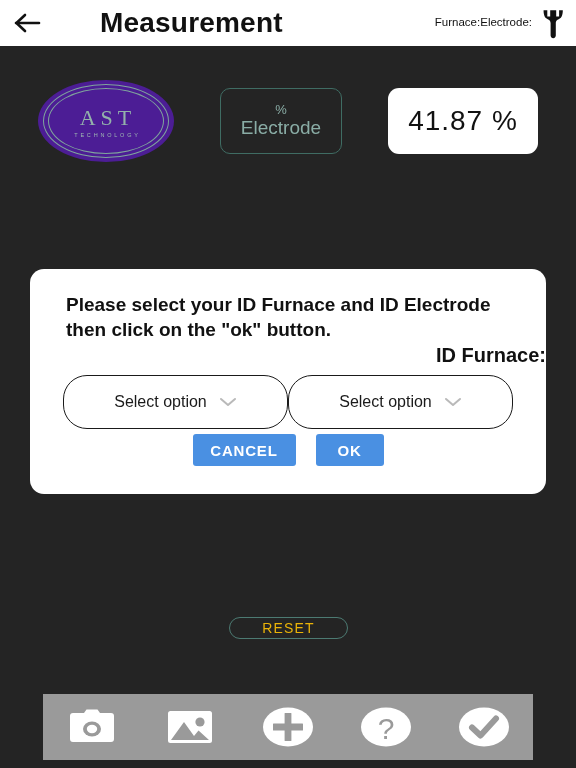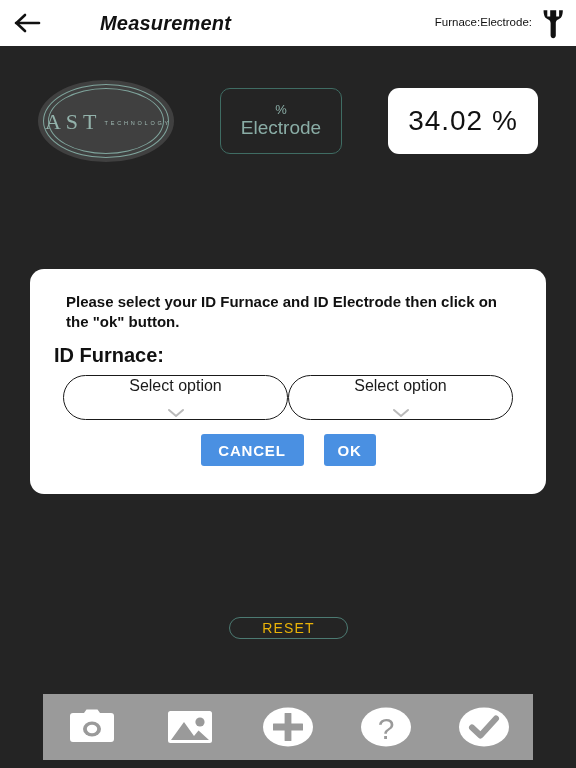--- a/index.html
+++ b/index.html
@@ -23,27 +23,26 @@
     display: flex;
     align-items: center;
   }
   .back-btn {
     width: 56px; height: 46px;
     display: flex; align-items: center; justify-content: center;
     flex: 0 0 auto;
   }
   .back-btn svg { display: block; }
   .header-title {
-    font-size: 20px;
+    font-size: 28px;
     font-weight: bold;
     color: #111111;
     letter-spacing: 0.2px;
     flex: 0 0 auto;
     margin-left: 44px;
-    font-style: italic;
   }
   .header-right {
     position: absolute;
     right: 8px; top: 0;
     height: 46px;
     display: flex;
     align-items: center;
     gap: 6px;
   }
   .header-labels {
@@ -63,24 +62,24 @@
   
   .top-row {
     position: absolute;
     left: 0; top: 46px;
     width: 576px; height: 120px;
   }
   .logo {
     position: absolute;
     left: 38px; top: 34px;
     width: 136px; height: 82px;
-    background: #404040;
+    background: #4c1d95;
     border-radius: 50%;
     display: flex;
-    flex-direction: row;
+    flex-direction: column;
     align-items: center;
     justify-content: center;
   }
   .logo .ring {
     position: absolute;
     border: 1.2px solid #7fa49c;
     border-radius: 50%;
   }
   .logo .ring1 { left: 5px;  top: 4px;  right: 5px;  bottom: 4px; }
   .logo .ring2 { left: 10px; top: 8px;  right: 10px; bottom: 8px; }
@@ -139,56 +138,55 @@
     position: absolute;
     left: 30px; top: 269px;
     width: 516px; height: 225px;
     background: #ffffff;
     border-radius: 14px;
   }
   .dialog-msg {
     position: absolute;
     left: 36px; top: 23px;
     width: 450px;
-    font-size: 15px;
+    font-size: 19px;
     font-weight: bold;
     color: #111111;
     line-height: 1.33;
   }
   .field-labels {
     position: absolute;
     left: 0; top: 75px;
     width: 516px;
     display: flex;
   }
   .field-label {
     flex: 1 1 50%;
-    text-align: left;
+    text-align: right;
     font-size: 20px;
     font-weight: bold;
     color: #111111;
     margin-left: 24px;
   }
   .selects {
     position: absolute;
     left: 33px; top: 106px;
     width: 450px;
     display: flex;
     justify-content: space-between;
   }
   .select {
-    width: 226px; height: 45px;
+    width: 226px; height: 54px;
     border: 1.6px solid #1a1a1a;
     border-radius: 24px;
     background: #ffffff;
     display: flex;
     align-items: center;
     justify-content: center;
     gap: 12px;
-    flex-direction: column;
   }
   .select-text {
     font-size: 16px;
     color: #1a1a1a;
   }
   .chev { display: block; }
   .dlg-buttons {
     position: absolute;
     left: 0; top: 165px;
     width: 516px;
@@ -205,21 +203,21 @@
     font-size: 15px;
     font-weight: bold;
     letter-spacing: 0.8px;
     height: 32px;
     display: flex;
     align-items: center;
     justify-content: center;
     cursor: pointer;
   }
   .btn-cancel { width: 103px; }
-  .btn-ok { width: 52px; }
+  .btn-ok { width: 68px; }
 
   
   .reset-btn {
     position: absolute;
     left: 229px; top: 617px;
     width: 119px; height: 22px;
     border: 1.3px solid #4c7a72;
     border-radius: 12px;
     background: transparent;
     color: #eab308;
@@ -287,21 +285,21 @@
     <div class="logo-text">AST</div>
     <div class="logo-sub">TECHNOLOGY</div>
   </div>
 
   <div class="ox-box">
     <div class="ox-pct">%</div>
     <div class="ox-label">Electrode</div>
   </div>
 
   <div class="value-box">
-    <div class="value-text">34.02 %</div>
+    <div class="value-text">41.87 %</div>
   </div>
 </div>
 
 <div class="dialog">
 
   <div class="dialog-msg">Please select your ID Furnace and ID Electrode then click on the "ok" button.</div>
 
   <div class="field-labels">
     <div class="field-label">ID Furnace:</div>
   </div>

